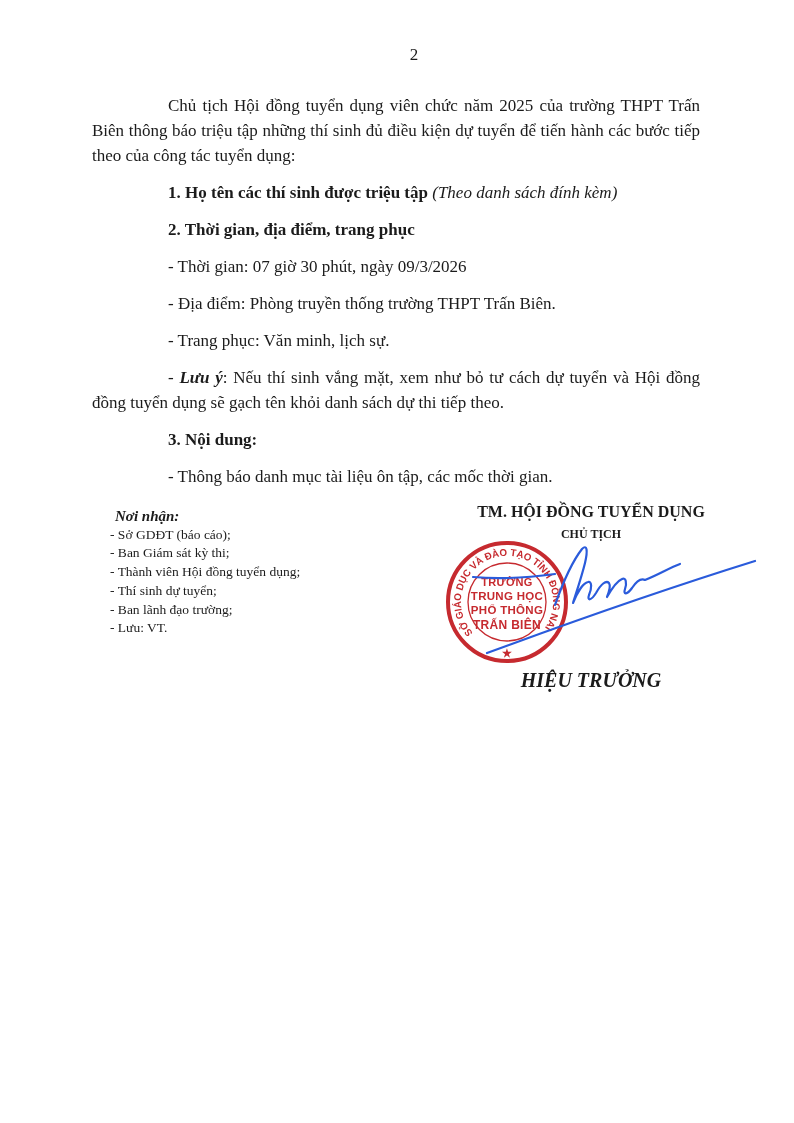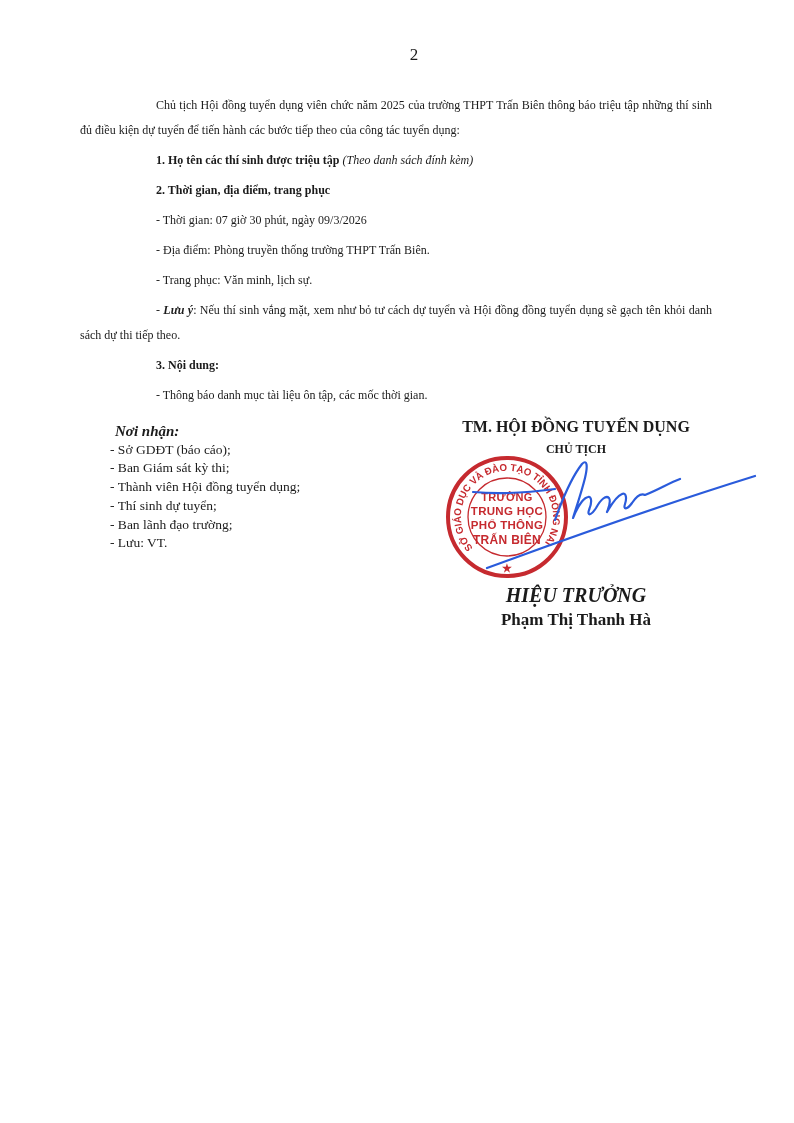--- a/index.html
+++ b/index.html
@@ -10,41 +10,41 @@
     font-family:"Liberation Serif", serif;
     color:#1b1b1b;
     box-sizing:border-box;
     padding:42px 82px 0 80px;
     overflow:hidden;
   }
   .page-number{
     font-size:17px;line-height:25px;text-align:center;text-indent:36px;
     margin-bottom:26px;
   }
-  p{margin:0;font-size:12px;line-height:25px;}
+  p{margin:12px;font-size:17px;line-height:25px;}
   .justify{text-align:justify;}
   .ind{text-indent:76px;}
   .sp{margin-top:5px;}
   b,.b{font-weight:bold;}
   i,.i{font-style:italic;}
   .footer{
     position:relative;
     margin-top:8px;
     height:260px;
   }
   .recipients{
     position:absolute;left:30px;top:6px;
     font-size:13.5px;line-height:18.7px;
   }
   .recipients .rtitle{
     font-size:15px;font-weight:bold;font-style:italic;
     margin-left:5px;
   }
   .sign-block{
-    position:absolute;left:316px;top:0;width:360px;height:230px;
+    position:absolute;left:331px;top:0;width:360px;height:230px;
     text-align:center;
   }
   .sign-line1{position:absolute;top:0;left:0;width:100%;font-size:16px;font-weight:bold;line-height:22px;}
   .sign-line2{position:absolute;top:22px;left:0;width:100%;font-size:12px;font-weight:bold;line-height:22px;}
   .sign-role{position:absolute;top:167px;left:0;width:100%;font-size:20px;font-weight:bold;font-style:italic;line-height:24px;}
   .sign-name{position:absolute;top:192px;left:0;width:100%;font-size:17px;font-weight:bold;line-height:24px;}
   .stamp-svg{position:absolute;left:355px;top:32px;width:350px;height:145px;}
   .sealtxt{font-family:"Liberation Sans", sans-serif;font-weight:bold;}
 </style>
 </head>
@@ -79,21 +79,20 @@
       <div>- Thành viên Hội đồng tuyển dụng;</div>
       <div>- Thí sinh dự tuyển;</div>
       <div>- Ban lãnh đạo trường;</div>
       <div>- Lưu: VT.</div>
     </div>
 
     <div class="sign-block">
       <div class="sign-line1">TM. HỘI ĐỒNG TUYỂN DỤNG</div>
       <div class="sign-line2">CHỦ TỊCH</div>
       <div class="sign-role">HIỆU TRƯỞNG</div>
-      <div class="sign-name">Phạm Thị Thanh Hà</div>
     </div>
 
     <svg class="stamp-svg" viewBox="0 0 350 145" aria-hidden="true">
 
       <g>
         <circle cx="72" cy="69" r="59" fill="none" stroke="#C62A2F" stroke-width="4"></circle>
         <circle cx="72" cy="69" r="39" fill="none" stroke="#C62A2F" stroke-width="1.3"></circle>
         <defs>
           <path id="ringPath" d="M 38 99.8 A 46 46 0 1 1 106 99.8" fill="none"></path>
         </defs>

